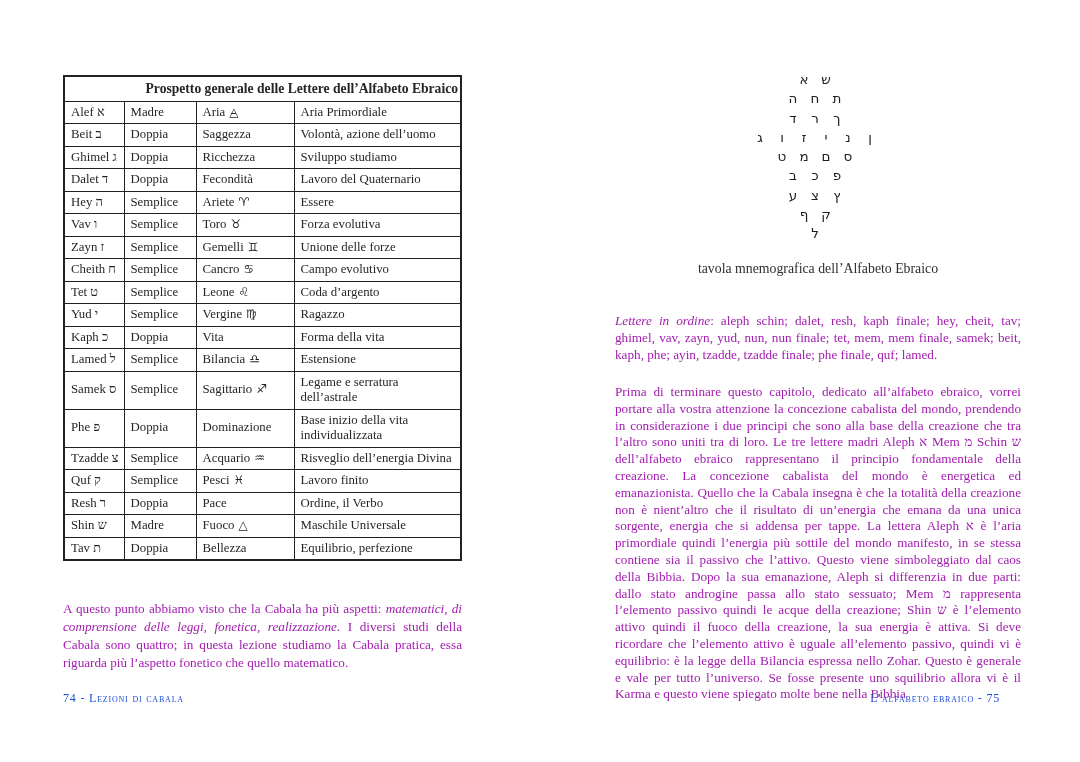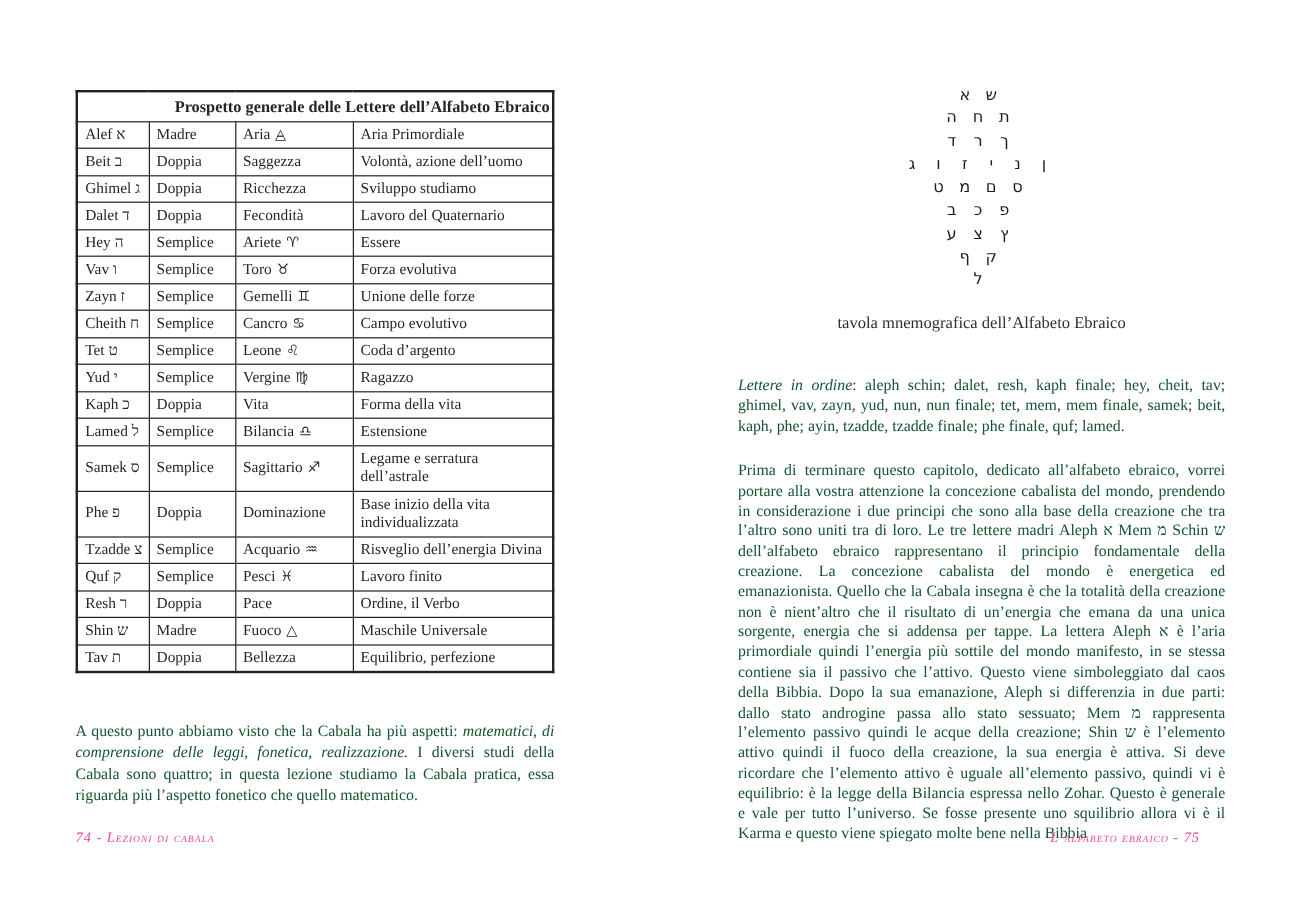--- a/index.html
+++ b/index.html
@@ -34,21 +34,21 @@
     font-family:"DejaVu Sans",sans-serif;
     font-size:12px;margin-left:4px;color:#262626;
   }
   .sym.air{position:relative;display:inline-block;}
   .sym.air::after{
     content:"";position:absolute;left:2px;right:2px;top:8px;height:1.1px;background:#262626;
   }
 
   
   .para{
-    text-align:justify;font-size:13.2px;color:#14532d;
+    text-align:justify;font-size:13.2px;color:#a21caf;
     position:absolute;margin:0;
   }
   .left-para{left:63px;top:600px;width:399px;line-height:18px;}
   .right-para-1{left:615px;top:312px;width:406px;line-height:17px;}
   .right-para-2{left:615px;top:384px;width:406px;line-height:16.8px;}
   .para i{font-style:italic;}
 
   
   .diagram{position:absolute;left:697px;top:70px;width:236px;}
   .heb-row{text-align:center;height:19.3px;}
@@ -58,21 +58,21 @@
     font-family:"DejaVu Serif","DejaVu Sans",serif;
   }
   .diagram-caption{
     position:absolute;left:615px;top:261px;width:406px;margin:0;
     text-align:center;font-size:13.8px;color:#2e2e2e;
   }
 
   
   .footer{
     position:absolute;top:691px;margin:0;
-    font-variant:small-caps;font-size:12px;letter-spacing:0.8px;color:#ec4899;font-style:italic;
+    font-variant:small-caps;font-size:12px;letter-spacing:0.8px;color:#1d4ed8;
   }
   .footer-left{left:63px;}
   .footer-right{left:594px;width:406px;text-align:right;}
 </style>
 </head>
 <body>
 
 <div class="spread">
 
   <table class="alphabet-table">

